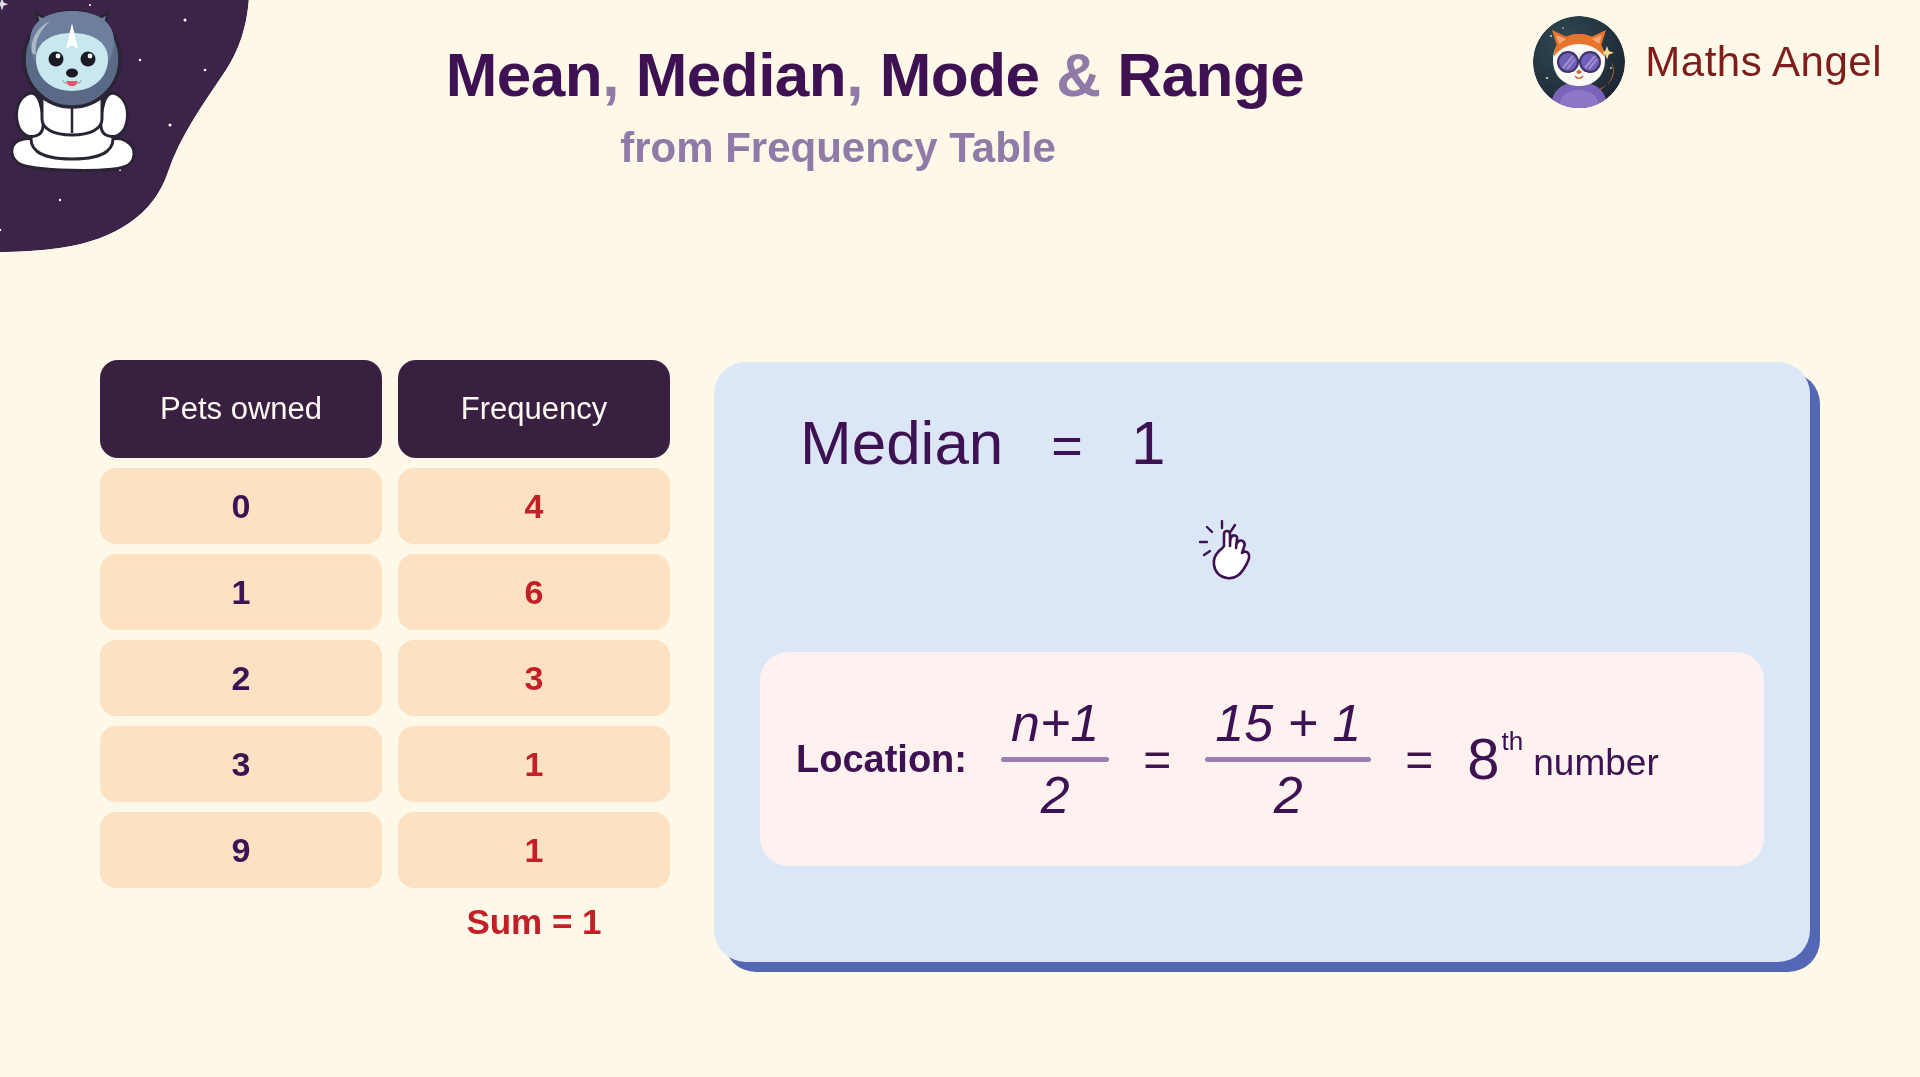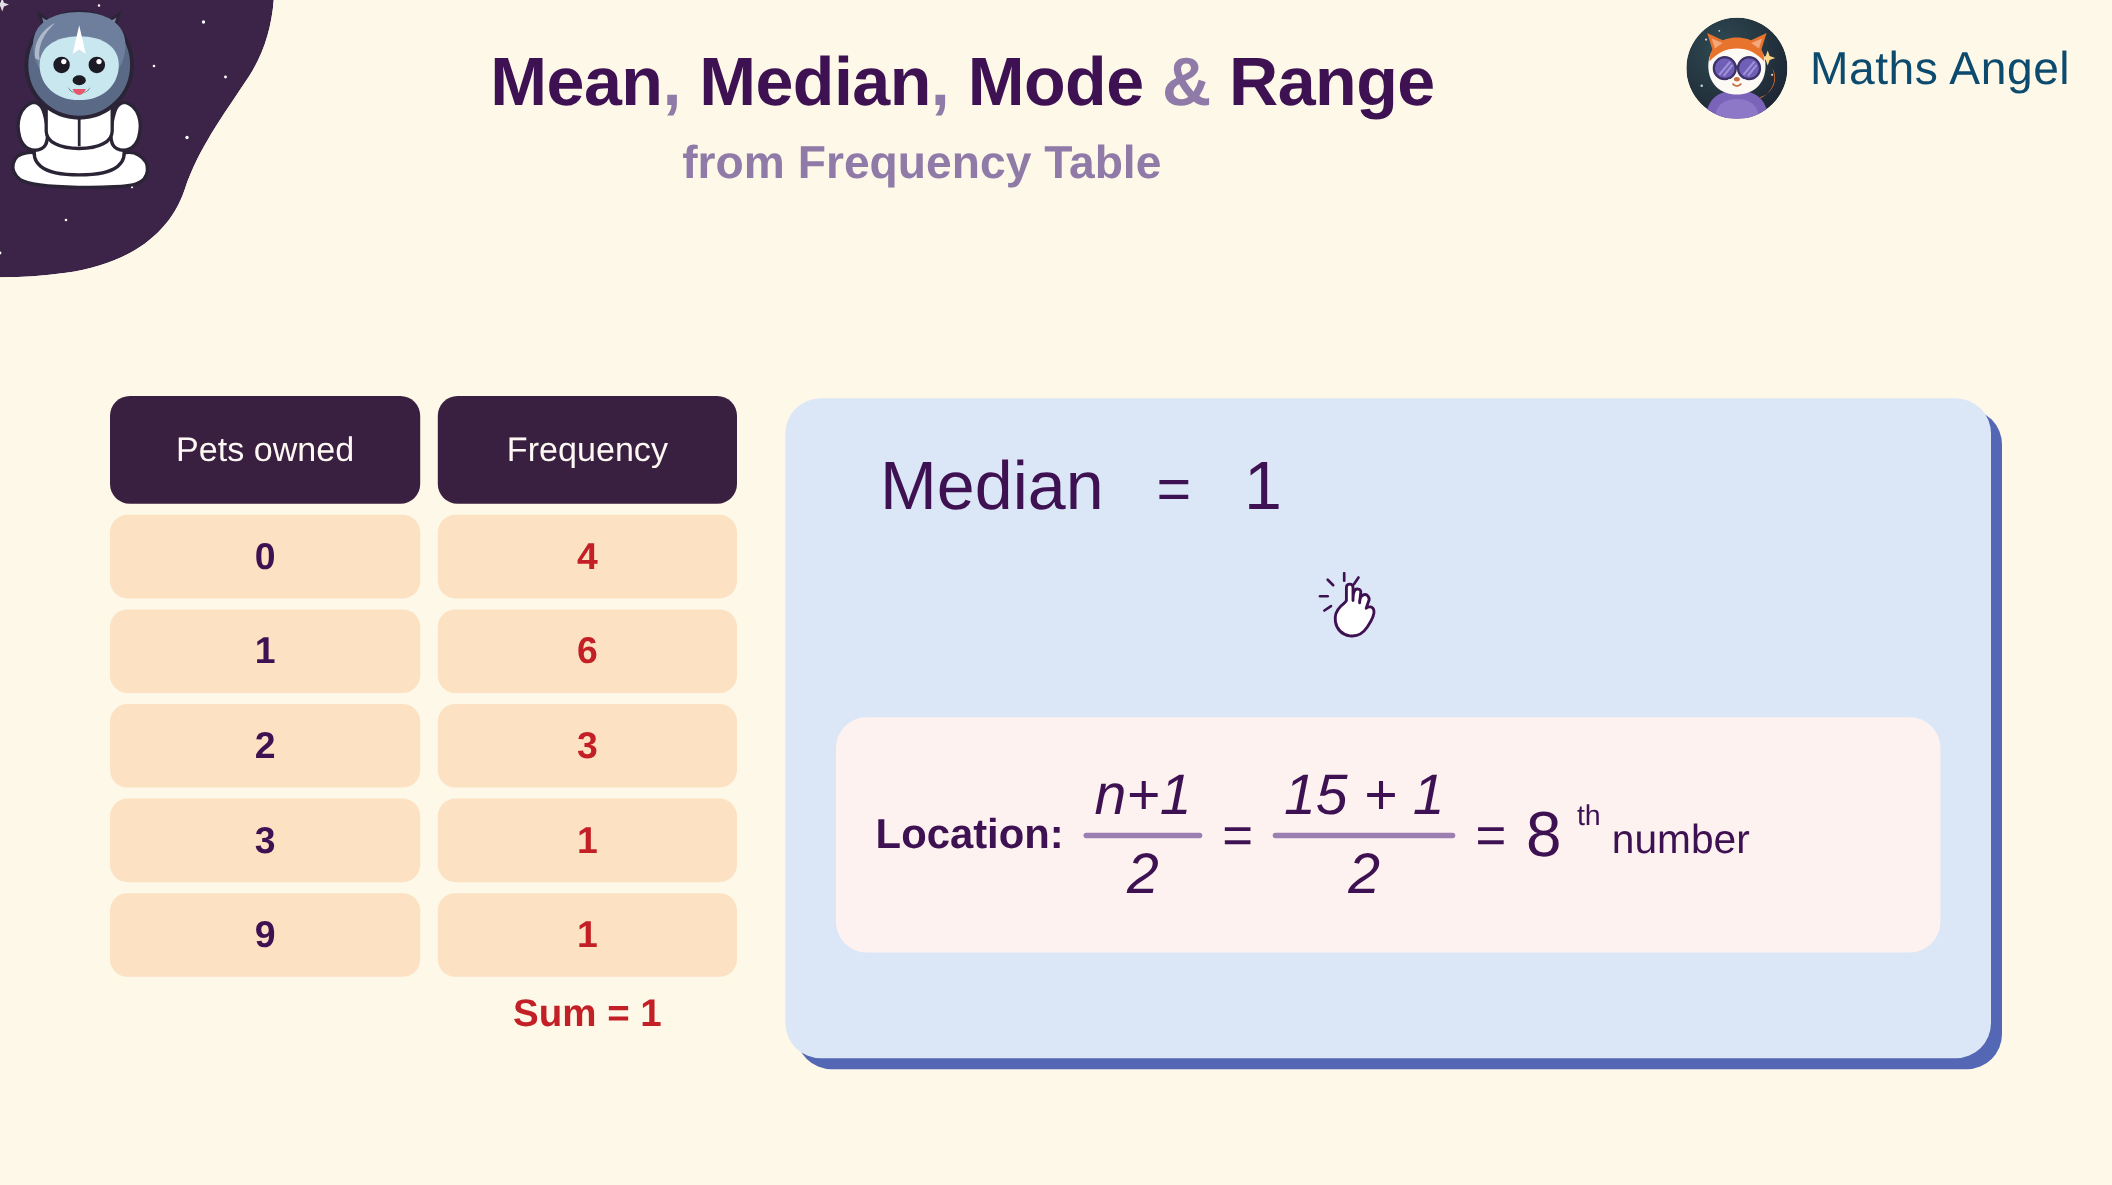--- a/index.html
+++ b/index.html
@@ -69,21 +69,21 @@
   }
   .brand-logo {
     width: 92px;
     height: 92px;
     border-radius: 50%;
     overflow: hidden;
     flex: 0 0 auto;
   }
   .brand-name {
     font-size: 42px;
-    color: #0c4a6e;
+    color: #7f1d1d;
     letter-spacing: 0.5px;
   }
 
   
   .table-wrap {
     position: absolute;
     left: 100px;
     top: 360px;
     width: 570px;
   }
@@ -176,21 +176,21 @@
     position: absolute;
     left: 46px;
     top: 290px;
     width: 1004px;
     height: 214px;
     background: #fdf2f0;
     border-radius: 28px;
     display: flex;
     align-items: center;
     padding: 0 36px;
-    gap: 18px;
+    gap: 34px;
   }
   .loc-label {
     font-size: 38px;
     font-weight: bold;
     color: #3d1152;
     white-space: nowrap;
   }
   .frac {
     display: inline-flex;
     flex-direction: column;
@@ -211,21 +211,21 @@
   .result {
     display: flex;
     align-items: flex-end;
     color: #3d1152;
   }
   .result .big { font-size: 58px; line-height: 1; }
   .result .sup {
     font-size: 26px;
     align-self: flex-start;
     margin-top: -4px;
-    margin-left: 14px;
+    margin-left: 2px;
   }
   .result .word { font-size: 37px; margin-left: 10px; margin-bottom: 4px; }
 </style>
 </head>
 <body>
 
 <div class="space-blob">
   <svg width="400" height="400" viewBox="0 0 400 400">
     <defs>
       <clipPath id="blobClip">

